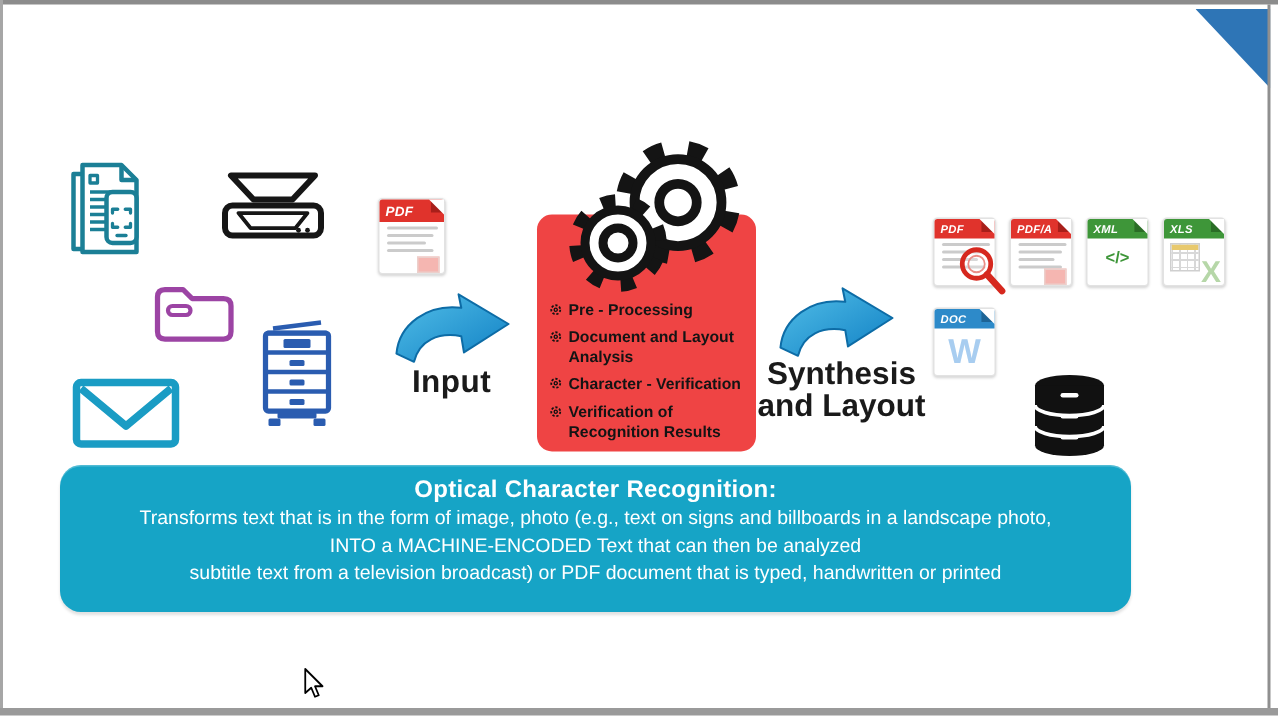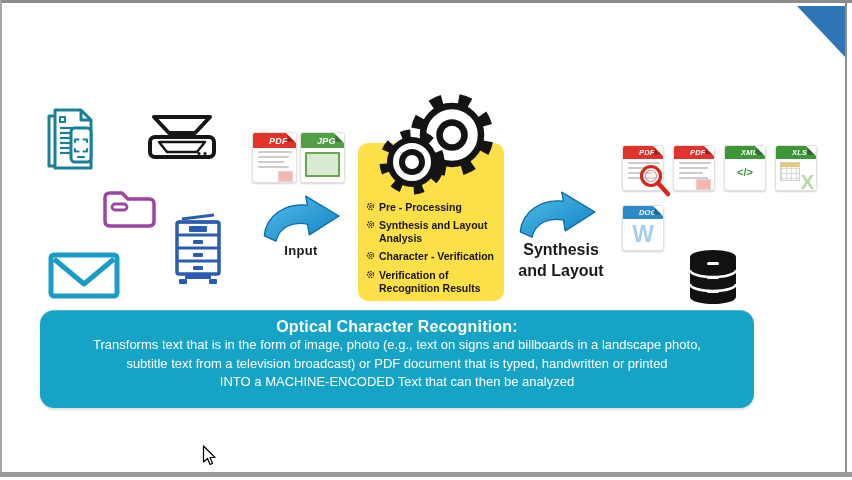--- a/index.html
+++ b/index.html
@@ -22,42 +22,42 @@
   
   .abs { position:absolute; }
   .icon-docs     { left:42px;  top:104px; }
   .icon-scanner  { left:145px; top:111px; }
   .icon-folder   { left:100px; top:185px; }
   .icon-copier   { left:168px; top:208px; }
   .icon-email    { left:46px;  top:249px; }
   .input-files   { left:250px; top:129px; display:flex; gap:3px; }
   .arrow-input   { left:256px; top:190px; }
   .label-input   { left:250px; top:240px; width:98px; text-align:center;
-                   font-size:13px; font-weight:bold; color:#1a1a1a; letter-spacing:.3px; }
+                   font-size:21px; font-weight:bold; color:#1a1a1a; letter-spacing:.3px; }
   .gears         { left:368px; top:86px; z-index:2; }
   .process-panel { left:356px; top:140px; width:146px; height:158px; border-radius:10px; z-index:1; }
   .process-list  { position:absolute; left:8px; top:58px; width:132px; list-style:none; }
   .process-list li { display:flex; gap:4px; margin-bottom:5px; font-size:10.5px; font-weight:bold;
                    color:#141414; line-height:1.25; }
   .process-list li svg { flex:0 0 auto; margin-top:1px; }
   .arrow-synth   { left:512px; top:186px; }
   .label-synth   { left:500px; top:236px; width:118px; text-align:center;
-                   font-size:16px; font-weight:bold; color:#1a1a1a; line-height:21px; }
+                   font-size:21px; font-weight:bold; color:#1a1a1a; line-height:21px; }
   .output-grid   { left:620px; top:142px; display:grid; grid-template-columns:repeat(4,42px);
                    grid-auto-rows:46px; column-gap:9px; row-gap:14px; }
   .icon-db       { left:684px; top:245px; }
   .cursor        { left:200px; top:442px; z-index:9; }
 
   
   .ficon { position:relative; background:#fff; border:1px solid #e2e2e2; border-radius:3px;
            box-shadow:0 1px 2px rgba(0,0,0,.18); }
   .ficon.sm  { width:42px; height:46px; }
   .ficon.mid { width:45px; height:51px; }
   .fband { position:relative; height:13px; background:var(--c); border-radius:2px 2px 0 0;
-           display:flex; align-items:center; padding-left:16px; }
+           display:flex; align-items:center; padding-left:4px; }
   .mid .fband { height:15px; }
   .flabel { color:#fff; font-weight:bold; font-style:italic; font-size:7.5px; letter-spacing:.2px; }
   .mid .flabel { font-size:9px; }
   .fcut, .fcrease { position:absolute; top:0; right:0; width:0; height:0; }
   .fcut    { border-top:10px solid #fff; border-left:10px solid transparent; }
   .fcrease { border-bottom:10px solid var(--cd); border-right:10px solid transparent;
              transform:translate(-0.5px,0.5px) scale(.82); transform-origin:top right; }
   .fbody { position:relative; height:calc(100% - 13px); }
   .mid .fbody { height:calc(100% - 15px); }
   .ln { display:block; height:2px; background:#cbcbcb; border-radius:1px; margin:3px 5px 0 5px; }
@@ -189,52 +189,42 @@
           <div class="fcrease"></div>
           <div class="fcut"></div>
           <div class="fbody">
             <i class="ln w90"></i>
             <i class="ln w80"></i>
             <i class="ln w70"></i>
             <i class="ln w80"></i>
             <b class="imgblk"></b>
           </div>
         </div>
-        <div class="ficon mid" style="--c: #51a046; --cd: #35732c;">
-          <div class="fband">
-            <span class="flabel">JPG</span>
-          </div>
-          <div class="fcrease"></div>
-          <div class="fcut"></div>
-          <div class="fbody">
-            <b class="photo"></b>
-          </div>
-        </div>
       </div>
 
     <svg class="abs arrow-input" width="90" height="55" viewBox="0 0 100 60">
       <path d="M7,47 C9,25 30,10 55,13 L53,3 L90,25 L57,46 L55,34 C38,31 24,37 20,53 Z" fill="url(#ag)" stroke="#0d6ca6" stroke-width="1.5" stroke-linejoin="round"></path>
     </svg>
     <div class="abs label-input">Input</div>
 
-    <div class="abs process-panel" id="process-panel" style="background: #fde047;">
+    <div class="abs process-panel" id="process-panel" style="background: #ef4444;">
       <ul class="process-list" id="process-list">
           <li>
             <svg width="9" height="9" viewBox="0 0 12 12">
               <circle cx="6" cy="6" r="4" fill="none" stroke="#111" stroke-width="1.6" stroke-dasharray="2 1.6"></circle>
               <circle cx="6" cy="6" r="1.4" fill="none" stroke="#111" stroke-width="1.2"></circle>
             </svg>
             <span>Pre - Processing</span>
           </li>
           <li>
             <svg width="9" height="9" viewBox="0 0 12 12">
               <circle cx="6" cy="6" r="4" fill="none" stroke="#111" stroke-width="1.6" stroke-dasharray="2 1.6"></circle>
               <circle cx="6" cy="6" r="1.4" fill="none" stroke="#111" stroke-width="1.2"></circle>
             </svg>
-            <span>Synthesis and Layout Analysis</span>
+            <span>Document and Layout Analysis</span>
           </li>
           <li>
             <svg width="9" height="9" viewBox="0 0 12 12">
               <circle cx="6" cy="6" r="4" fill="none" stroke="#111" stroke-width="1.6" stroke-dasharray="2 1.6"></circle>
               <circle cx="6" cy="6" r="1.4" fill="none" stroke="#111" stroke-width="1.2"></circle>
             </svg>
             <span>Character - Verification</span>
           </li>
           <li>
             <svg width="9" height="9" viewBox="0 0 12 12">
@@ -337,22 +327,22 @@
       <path d="M4,22 a23,7 0 0 0 46,0" stroke="#fff" stroke-width="2.5" fill="none"></path>
       <path d="M4,36 a23,7 0 0 0 46,0" stroke="#fff" stroke-width="2.5" fill="none"></path>
       <rect x="21" y="14" width="12" height="3" rx="1.5" fill="#fff"></rect>
       <rect x="21" y="28" width="12" height="3" rx="1.5" fill="#fff"></rect>
       <rect x="21" y="42" width="12" height="3" rx="1.5" fill="#fff"></rect>
     </svg>
 
     <div class="banner" id="banner" style="background: rgb(22, 164, 198);">
       <div class="banner-title">Optical Character Recognition:</div>
       <div class="banner-line">Transforms text that is in the form of image, photo (e.g., text on signs and billboards in a landscape photo,</div>
+      <div class="banner-line">INTO a MACHINE-ENCODED Text that can then be analyzed</div>
       <div class="banner-line">subtitle text from a television broadcast) or PDF document  that is typed, handwritten or printed</div>
-      <div class="banner-line">INTO a MACHINE-ENCODED Text that can then be analyzed</div>
     </div>
 
     <div class="corner-accent" id="corner-accent" style="background: rgb(46, 117, 182);"></div>
 
     <svg class="abs cursor" width="14" height="21" viewBox="0 0 14 21">
       <path d="M1.5,1 L1.5,17 L5.5,13.5 L8,19.5 L10.5,18.5 L8,12.5 L13,12.5 Z" fill="#fff" stroke="#000" stroke-width="1.2" stroke-linejoin="round"></path>
     </svg>
 
   </div>
 

